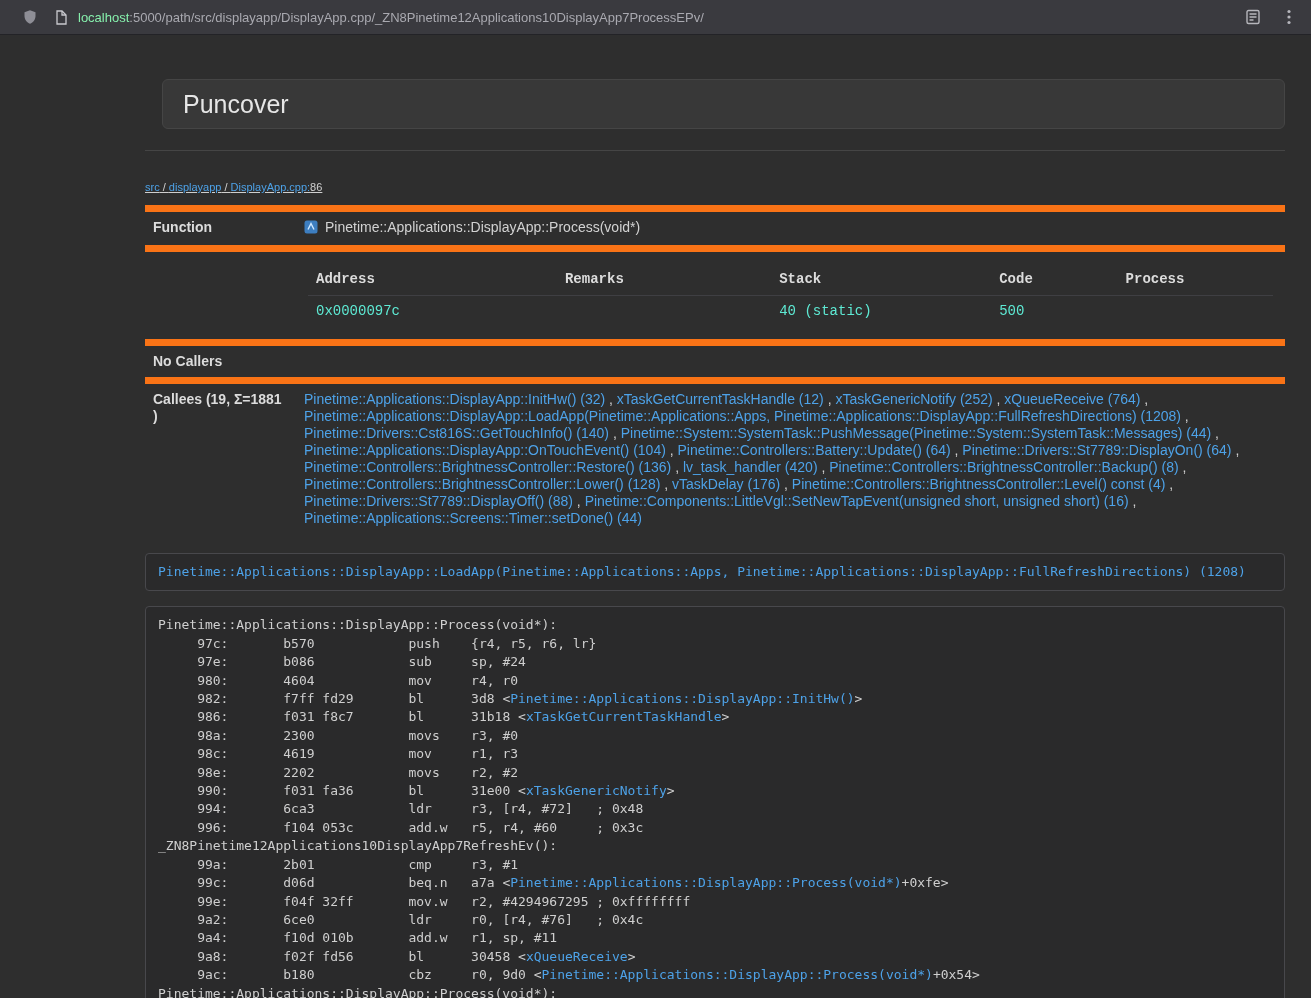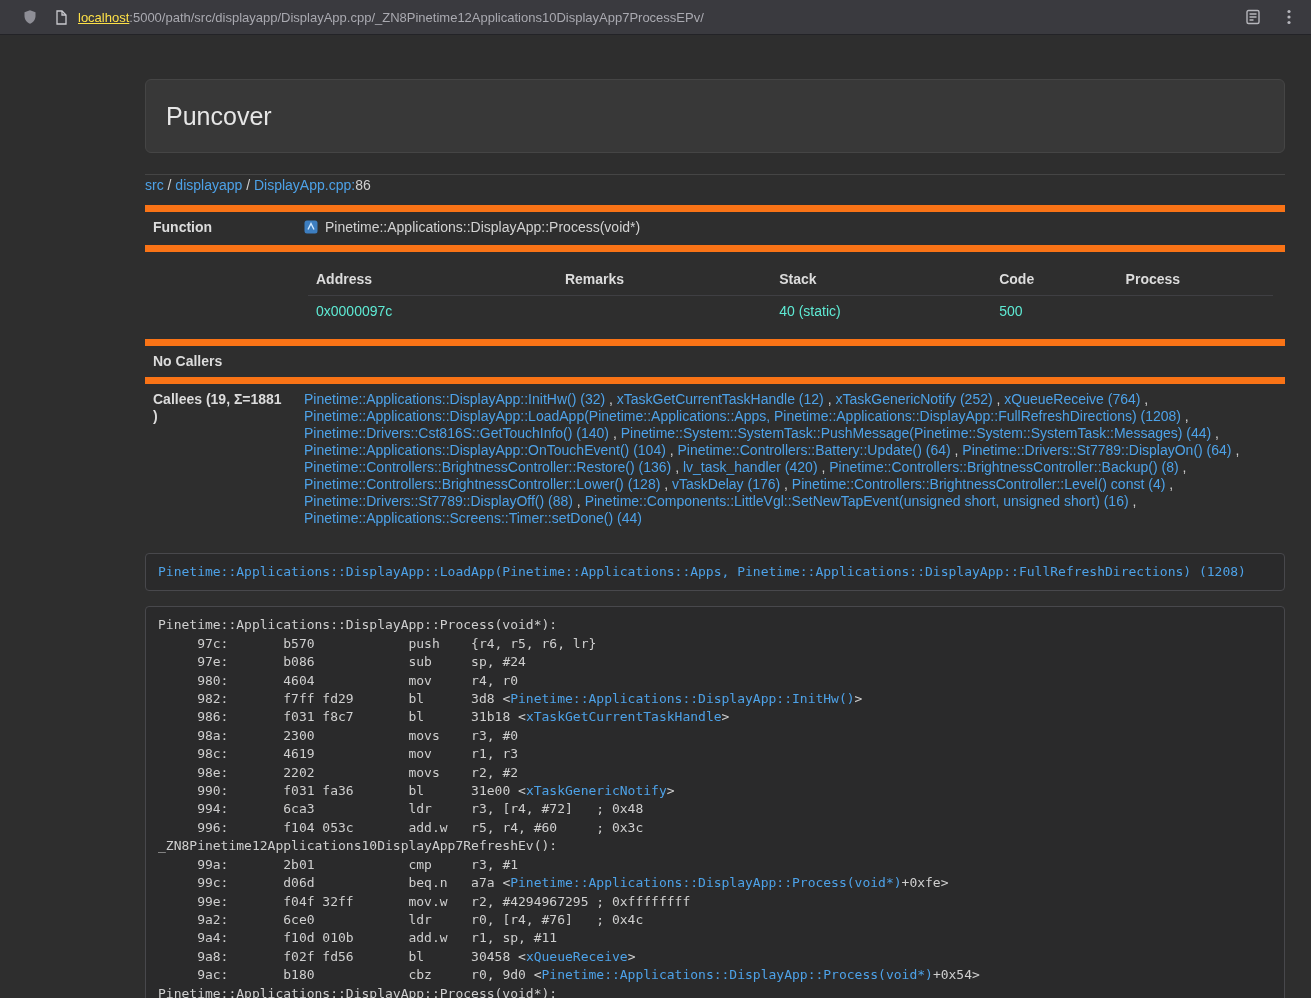--- a/index.html
+++ b/index.html
@@ -10,43 +10,43 @@
     font-family: "Liberation Sans", sans-serif;
     font-size: 14px;
   }
   .browser-bar {
     height: 35px; background: #3a3a3f; border-bottom: 1px solid #232327;
     display: flex; align-items: center; padding: 0 10px;
   }
   .browser-bar svg { display: block; }
   .icon-btn { display: flex; align-items: center; justify-content: center; }
   .url { font-size: 13px; color: #a9a9b0; margin-left: 10px; white-space: nowrap; }
-  .url .host { color: #fde047; text-decoration: underline; }
+  .url .host { color: #86efac; }
   .spacer { flex: 1; }
   .reader { margin-right: 26px; }
   .menu { margin-right: 10px; }
 
   .container { width: 1140px; margin-left: 145px; }
   .jumbotron {
     margin-top: 44px; background: #383838; border: 1px solid #454545;
-    border-radius: 6px; padding: 22px 20px;
+    border-radius: 6px; padding: 10px 20px; margin-left: 17px;
   }
   .jumbotron h1 { font-size: 25px; font-weight: 400; color: #e6e6e6; line-height: 28px; }
   hr { border: 0; border-top: 1px solid #454545; margin-top: 21px; }
-  .breadcrumb { margin: 2px 0 12px; font-size: 14px; color: #cfcfcf; }
+  .breadcrumb { margin: 30px 0 12px; font-size: 11px; color: #cfcfcf; text-decoration: underline; }
   a.lnk { color: var(--link, #4da2e8); text-decoration: none; cursor: pointer; }
 
   table { border-collapse: collapse; width: 100%; }
   .tbl > tbody > tr > th, .tbl > tbody > tr > td {
     border-top: 7px solid #f97316; padding: 7px 8px; text-align: left;
     vertical-align: top; font-size: 14px; line-height: 17px;
     font-weight: normal; color: #d2d2d2;
   }
   .tbl th.rowlabel { width: 151px; font-weight: bold; color: #dcdcdc; }
-  td.hosts-table { padding: 12px !important; }
+  td.hosts-table { padding: 12px !important; font-family: Liberation Mono, monospace; }
   .itbl th, .itbl td { padding: 7px 8px; text-align: left; font-size: 14px; line-height: 17px; color: #5eead4; }
   .itbl thead th { font-weight: bold; border-bottom: 1px solid #3f3f43; color: #dcdcdc; }
   .itbl th:nth-child(1), .itbl td:nth-child(1) { width: 25.8%; }
   .itbl th:nth-child(2), .itbl td:nth-child(2) { width: 22.2%; }
   .itbl th:nth-child(3), .itbl td:nth-child(3) { width: 22.8%; margin-left: 26px; }
   .itbl th:nth-child(4), .itbl td:nth-child(4) { width: 13.1%; }
   .callees { line-height: 20px; }
 
   pre {
     font-family: "DejaVu Sans Mono", monospace; font-size: 13px; line-height: 18.4px;

